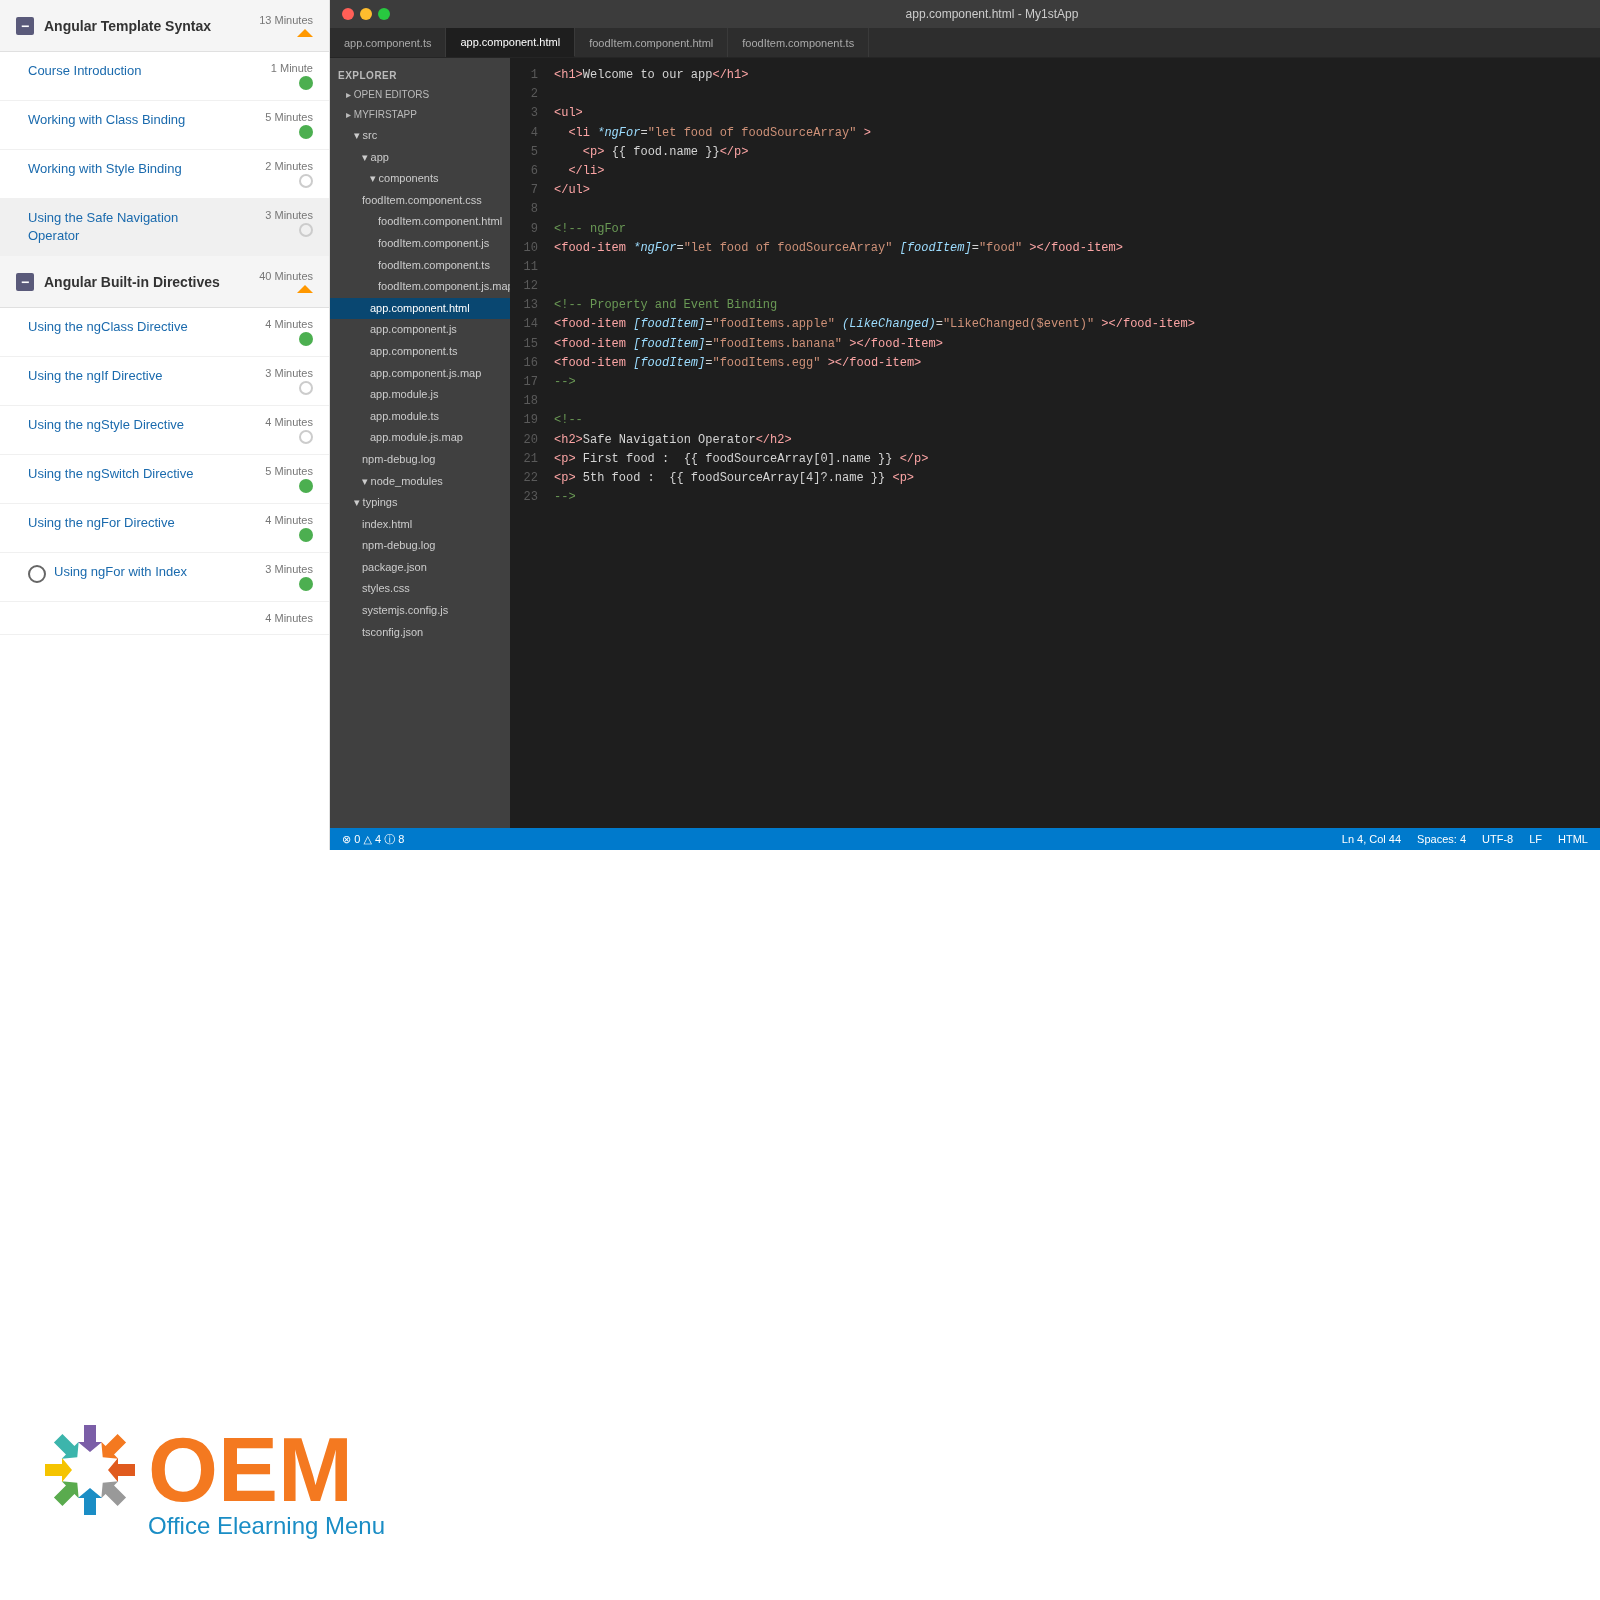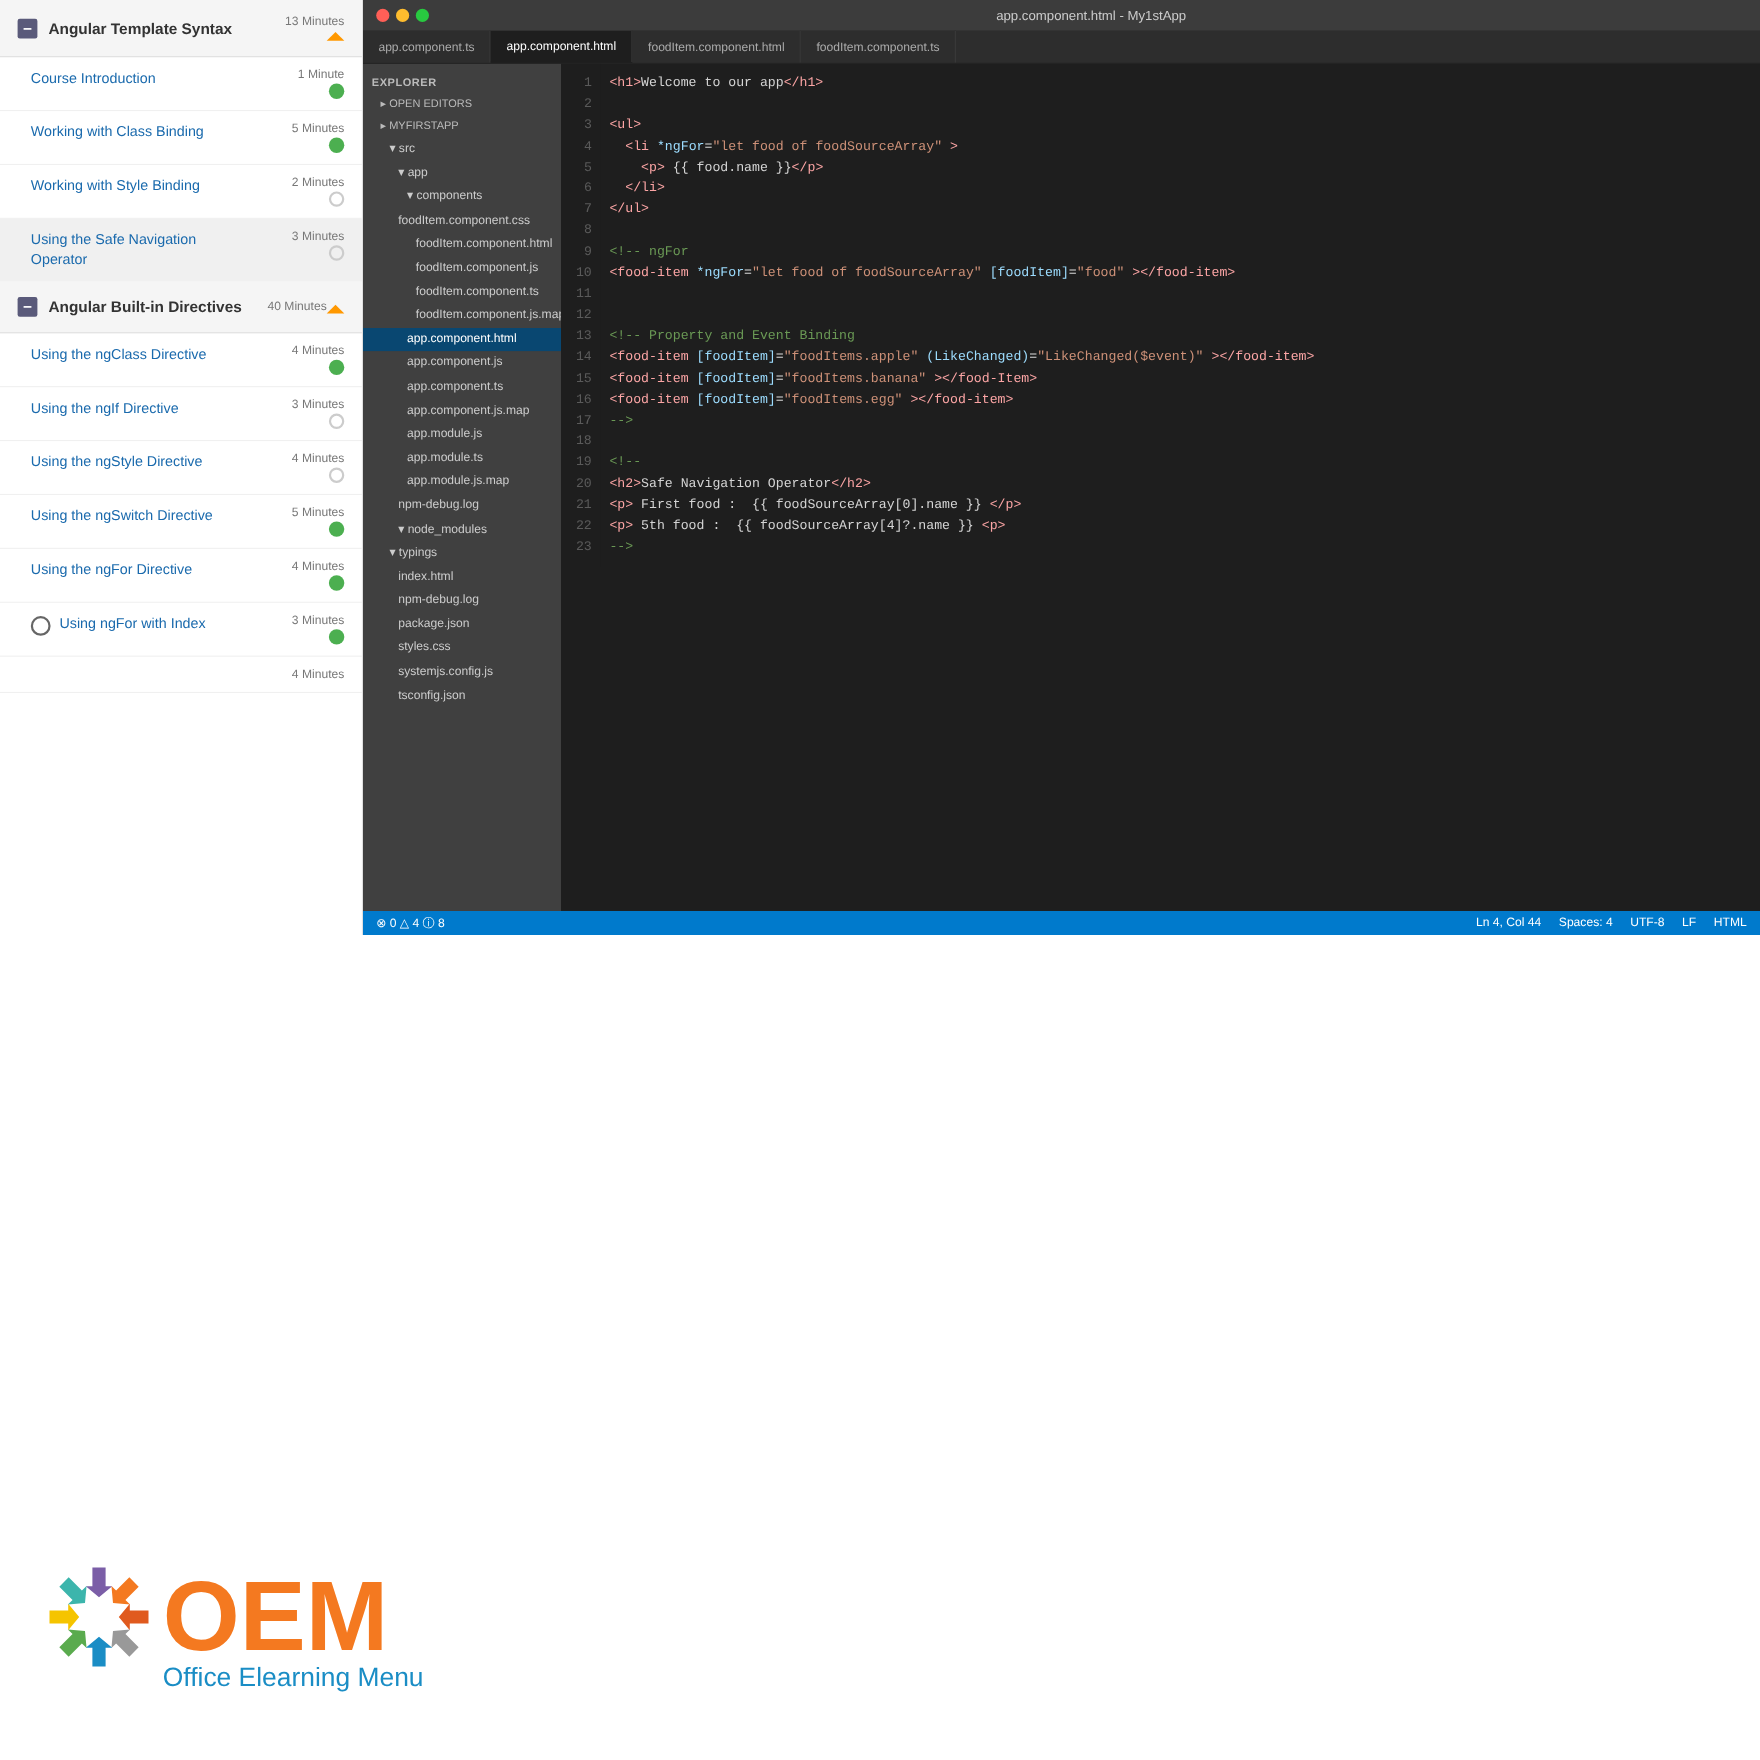--- a/index.html
+++ b/index.html
@@ -243,21 +243,21 @@
     }
 
     .code-line {
       line-height: 1.6;
       white-space: pre;
       color: #d4d4d4;
       font-size: 12px;
     }
 
     .tag { color: #fca5a5; }
-    .attr { color: #9cdcfe; }
+    .attr { color: #9cdcfe; font-style: italic; }
     .val { color: #ce9178; }
     .comment { color: #6a9955; }
     .text-white { color: #d4d4d4; }
 
     .editor-statusbar {
       height: 22px;
       background: #007acc;
       display: flex;
       align-items: center;
       padding: 0 12px;
@@ -321,21 +321,21 @@
       </div>
       <div class="lesson-right">
         <span class="lesson-time"><span>3</span> <span>Minutes</span></span>
         <div class="status-dot dot-gray"></div>
       </div>
     </div>
 
     <div class="section-header">
       <div class="section-icon"></div>
       <div class="section-title">Angular Built-in Directives</div>
-      <div style="display:flex;flex-direction:row;align-items:flex-end">
+      <div style="display:flex;flex-direction:column;align-items:flex-end">
         <span class="section-duration">40 Minutes</span>
         <div style="width:16px;height:8px;margin-top:3px;border-left:8px solid transparent;border-right:8px solid transparent;border-bottom:8px solid #ff9800;"></div>
       </div>
     </div>
 
     <div class="lesson-item">
       <div class="lesson-text-col">
         <div class="lesson-title">Using the ngClass Directive</div>
       </div>
       <div class="lesson-right">

